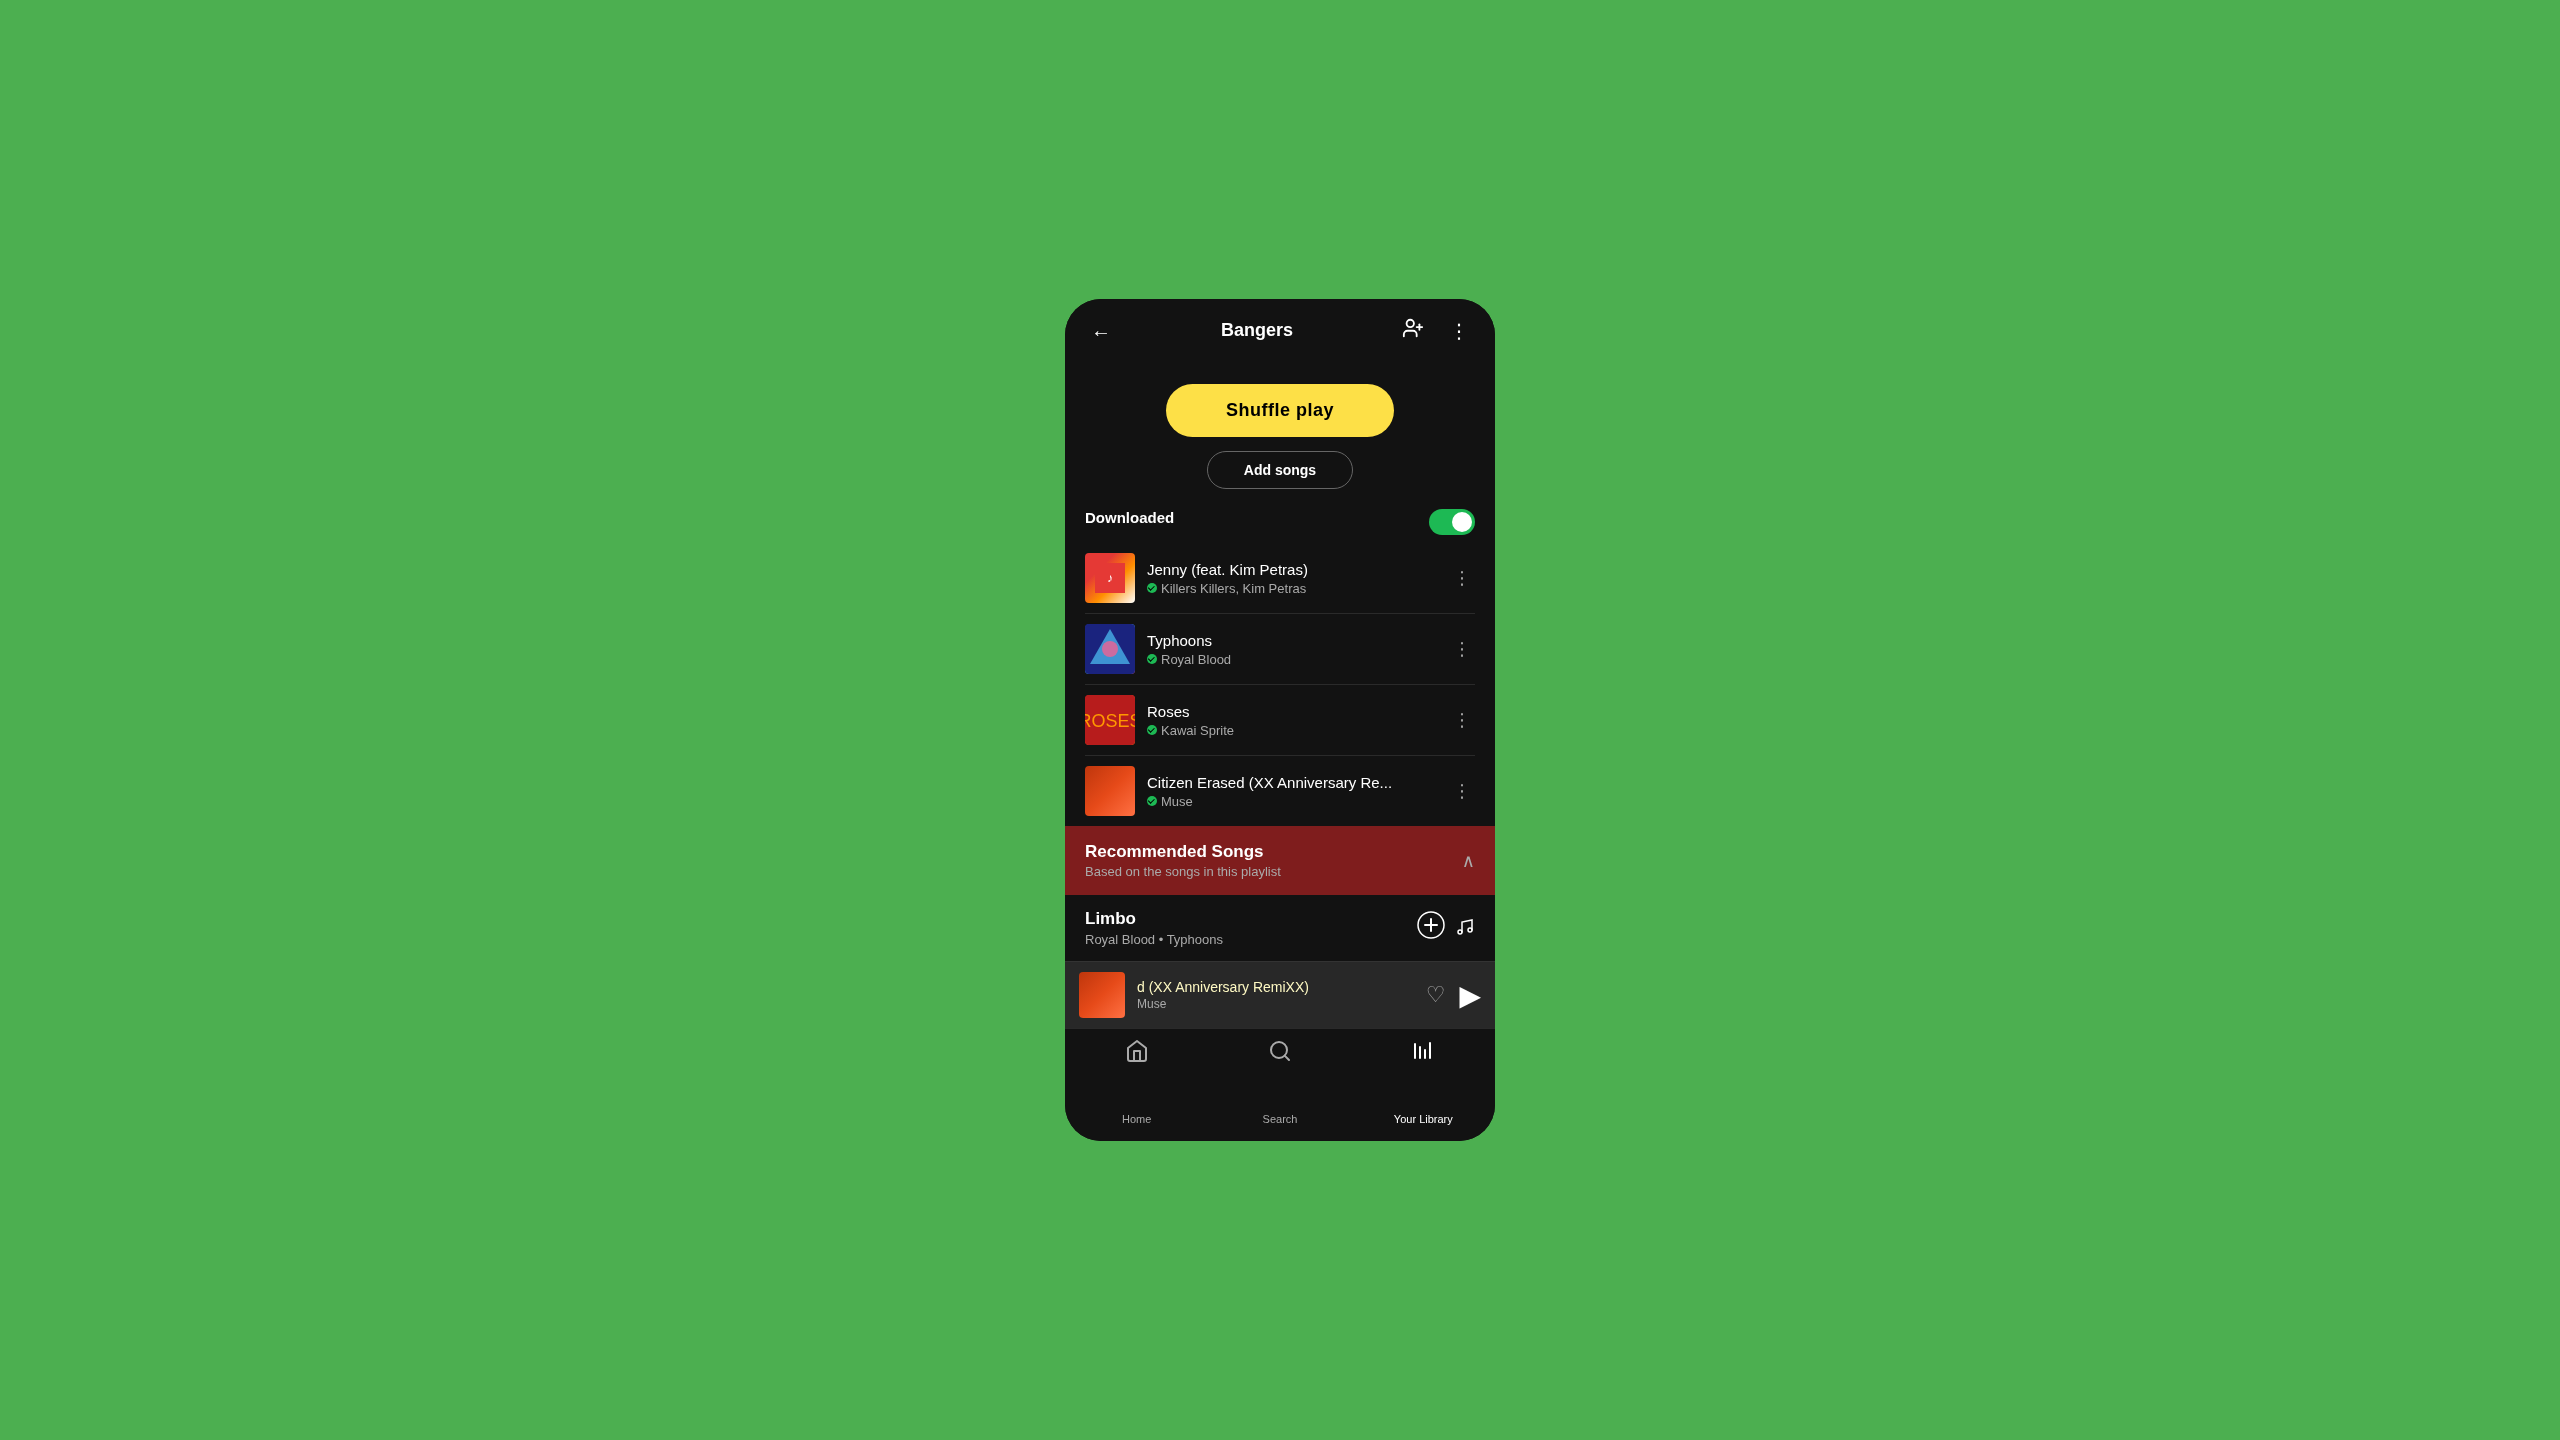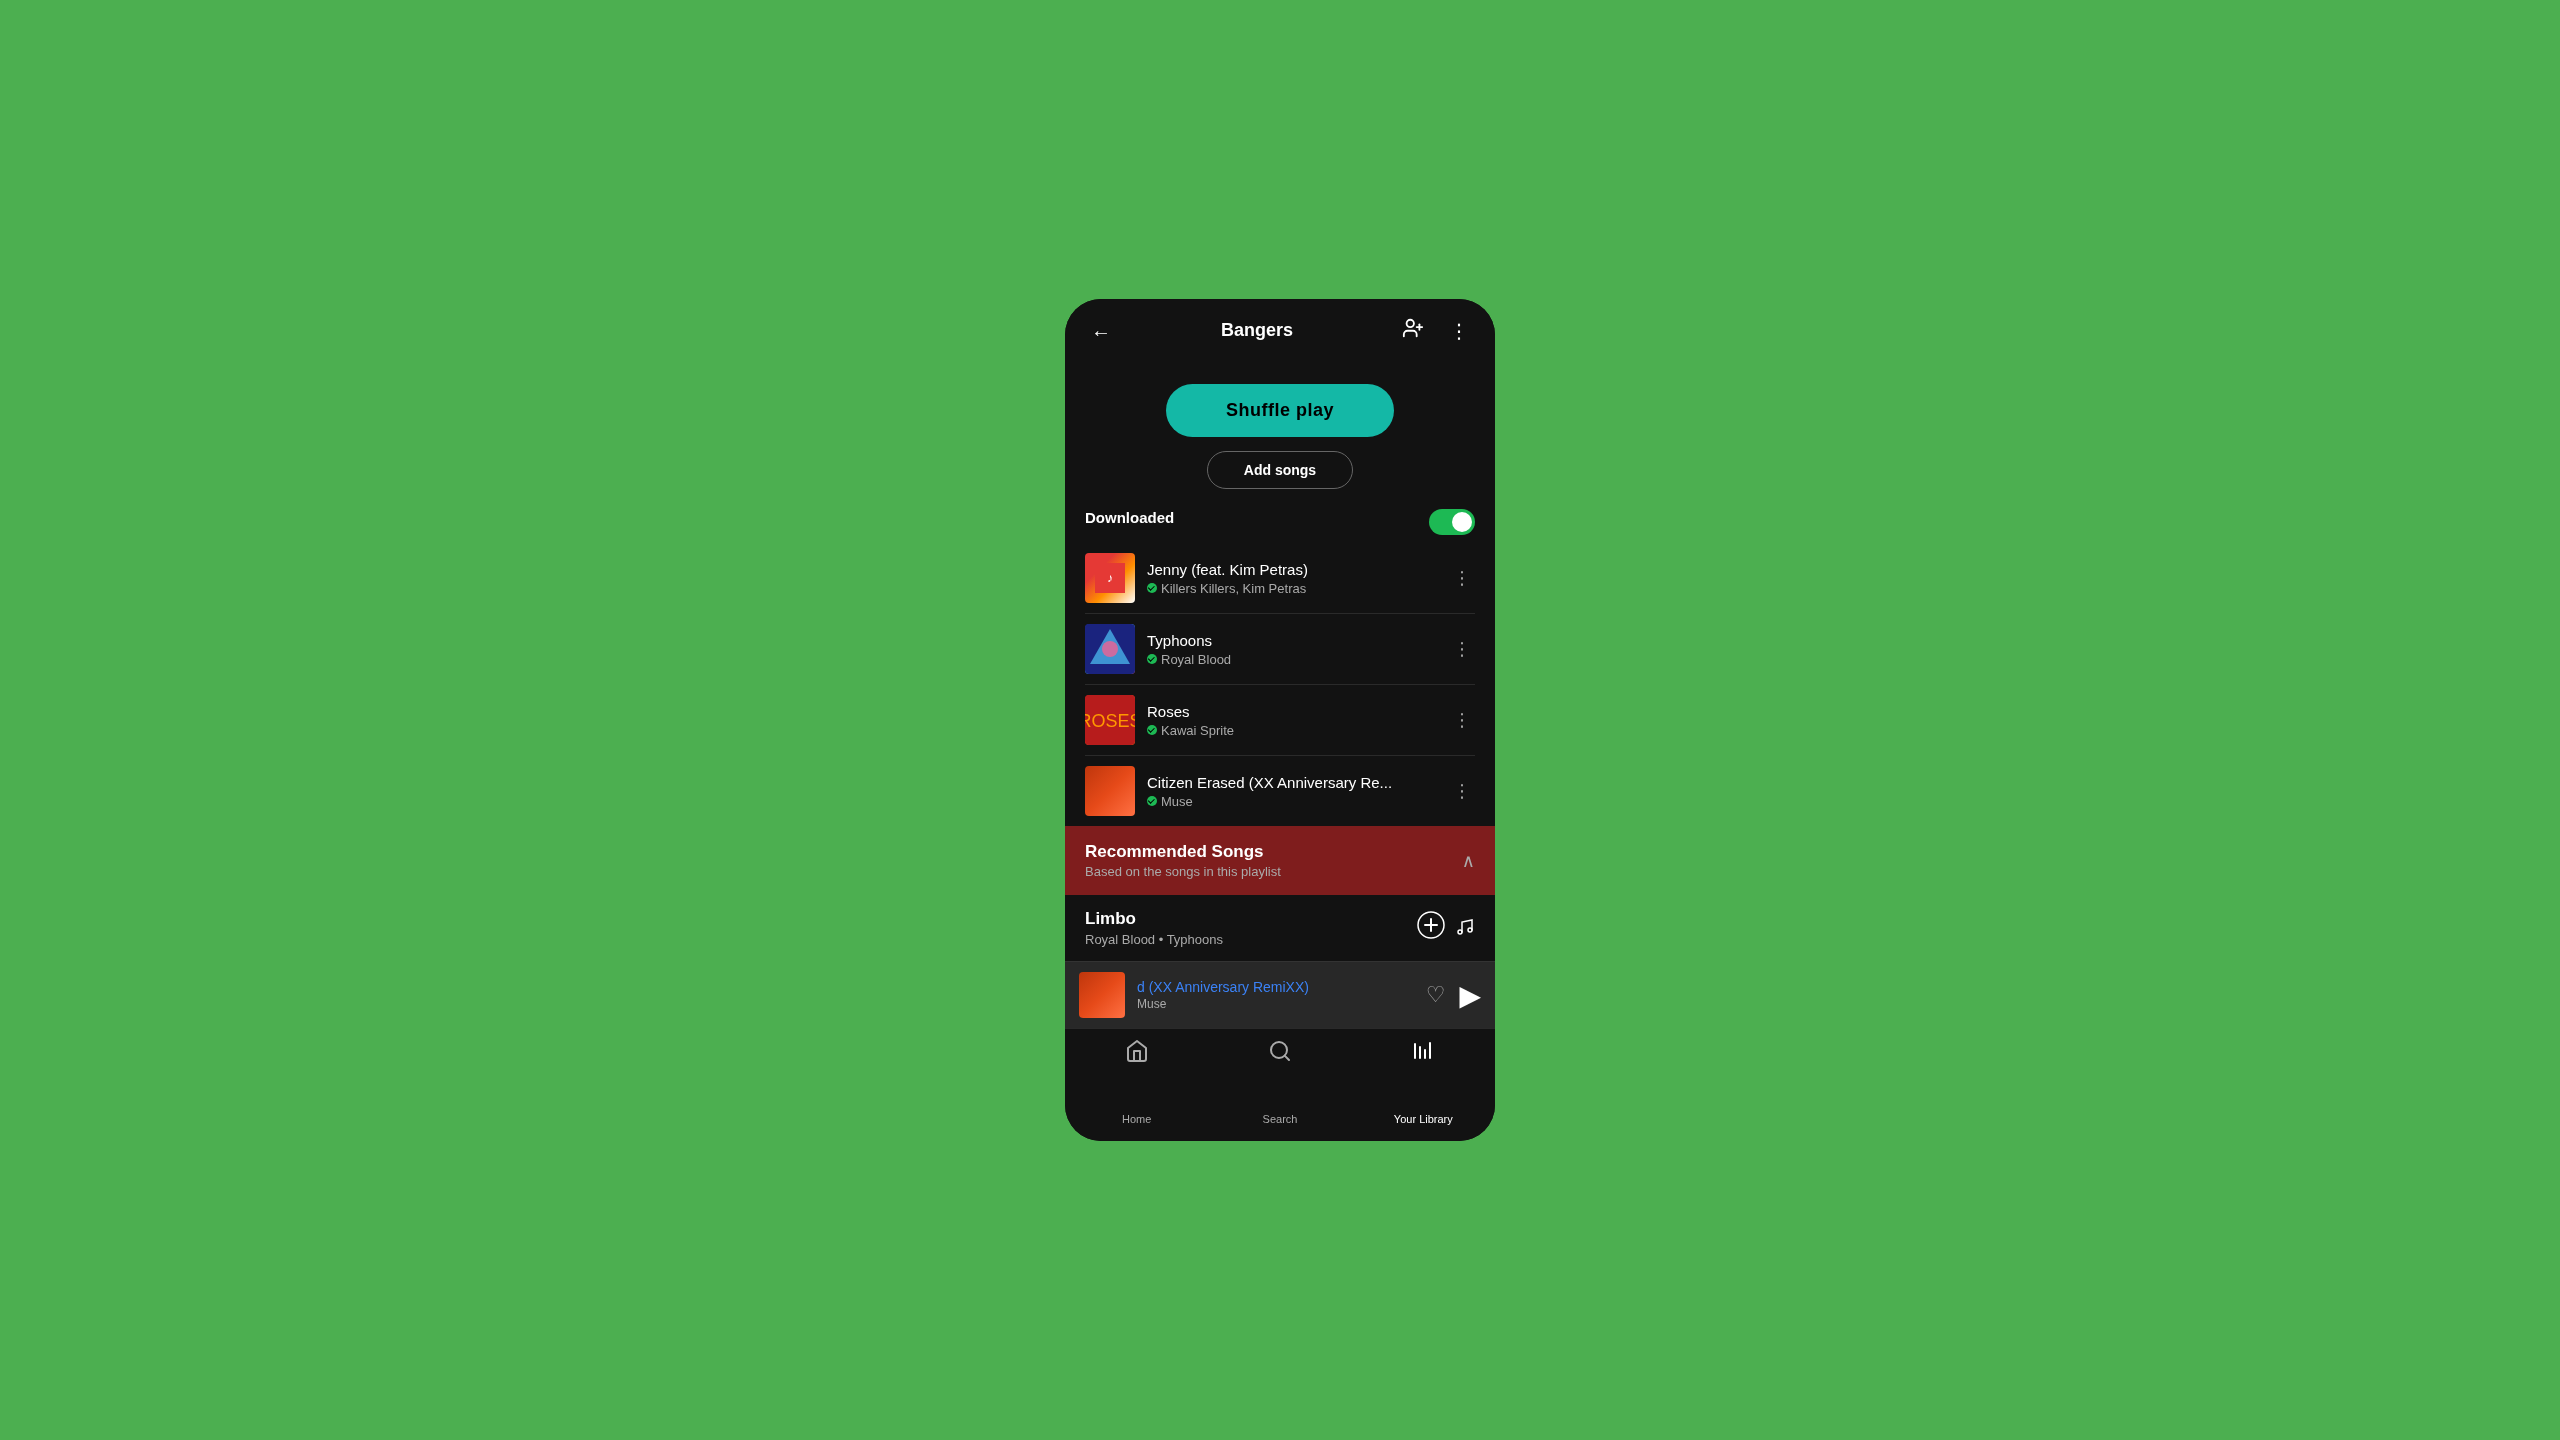--- a/index.html
+++ b/index.html
@@ -43,21 +43,21 @@
       width: 32px;
       text-align: center;
     }
     
     .shuffle-section {
       display: flex;
       justify-content: center;
       padding: 30px 20px 14px;
     }
     .shuffle-btn {
-      background: #14b8a6;
+      background: #fde047;
       color: #000;
       font-size: 18px;
       font-weight: 700;
       border: none;
       border-radius: 50px;
       padding: 16px 60px;
       cursor: pointer;
       letter-spacing: 0.5px;
     }
     
@@ -280,21 +280,21 @@
       height: 46px;
       border-radius: 4px;
       background: linear-gradient(135deg, #bf360c 0%, #e64a19 50%, #ff7043 100%);
       flex-shrink: 0;
     }
     .now-playing-info {
       flex: 1;
       min-width: 0;
     }
     .now-playing-title {
-      color: #3b82f6;
+      color: #fef9c3;
       font-size: 14px;
       font-weight: 500;
       white-space: nowrap;
       overflow: hidden;
       text-overflow: ellipsis;
     }
     .now-playing-artist {
       color: #aaa;
       font-size: 12px;
       margin-top: 2px;

